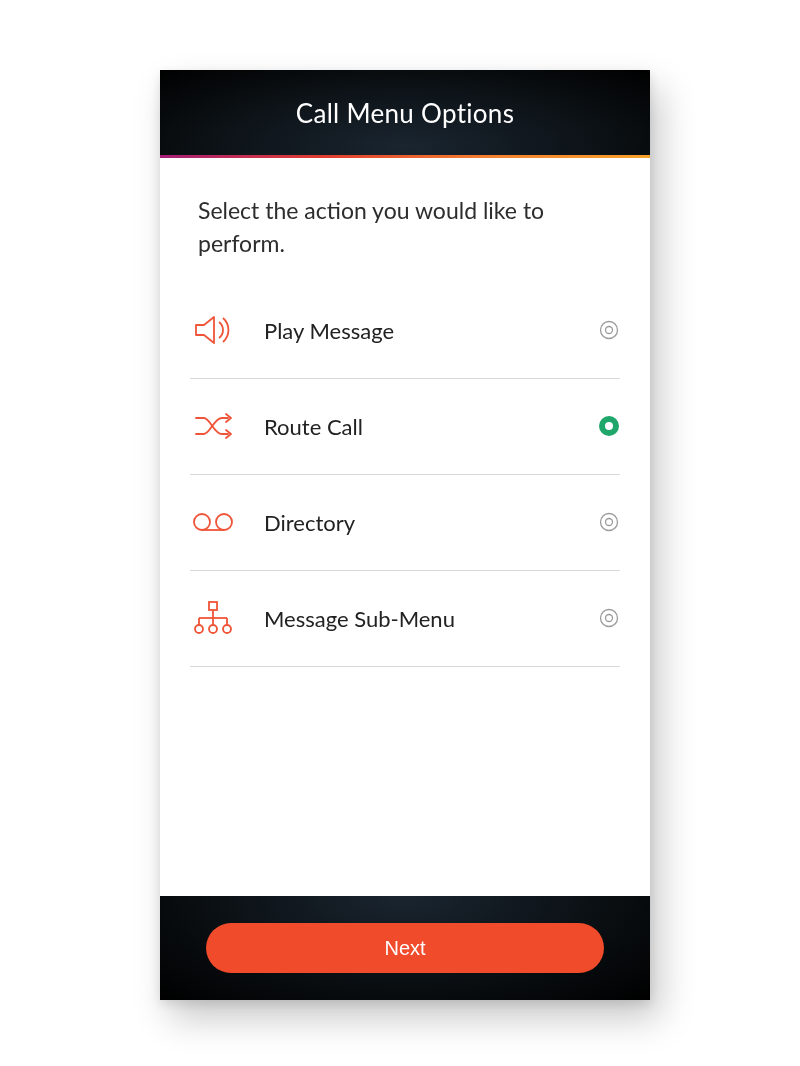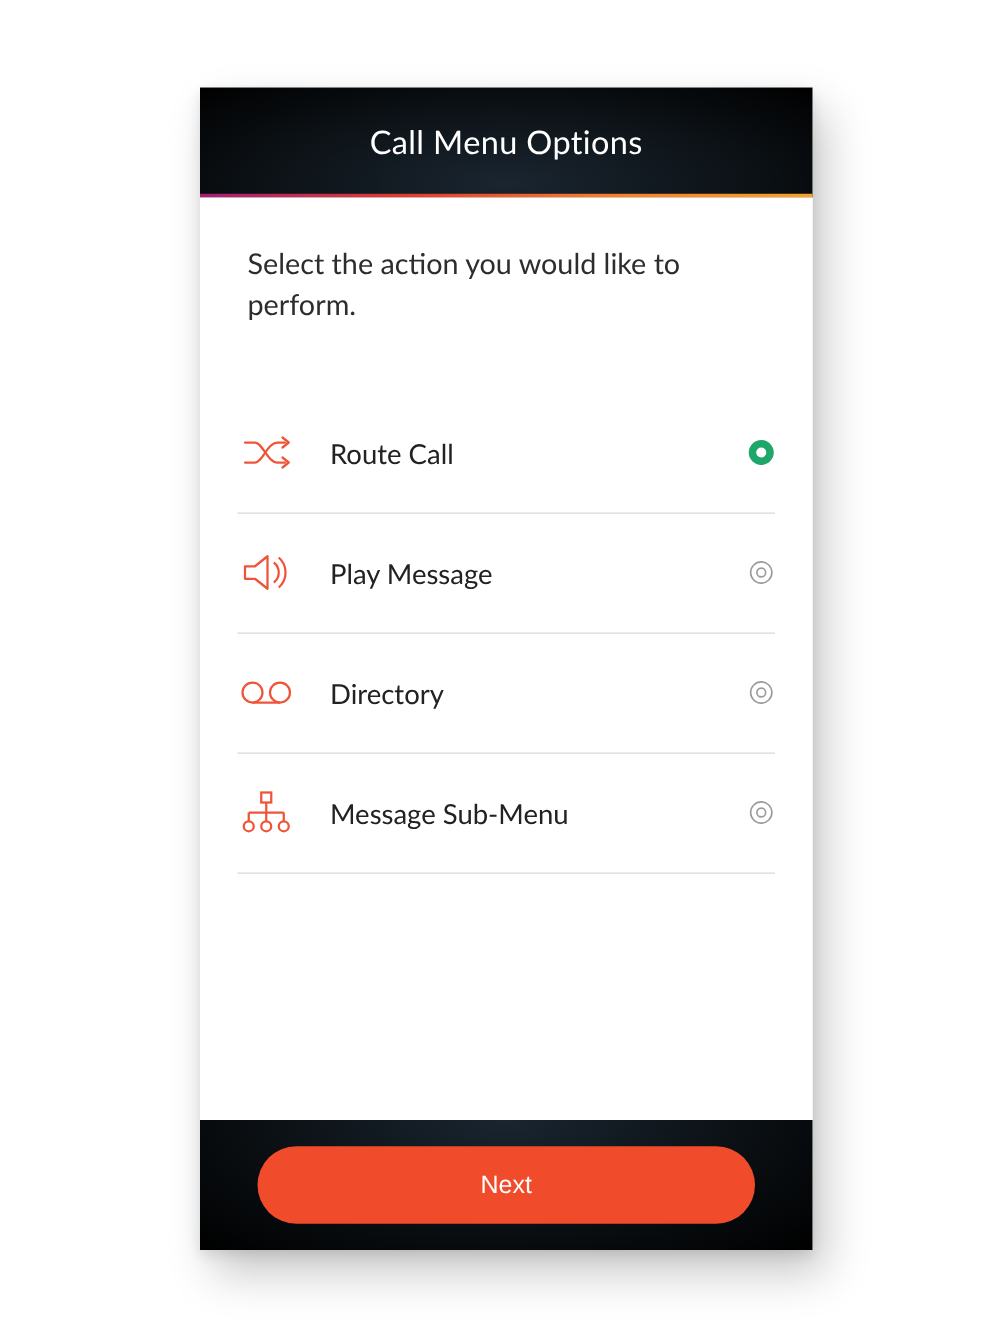--- a/index.html
+++ b/index.html
@@ -40,21 +40,21 @@
   .content {
     flex: 1;
     background: #ffffff;
     padding: 36px 30px 0 30px;
   }
   .prompt {
     color: #2d2d2d;
     font-size: 23px;
     line-height: 1.45;
     font-weight: 400;
-    margin-bottom: 54px;
+    margin-bottom: 22px;
     padding-left: 8px;
   }
   .option-list { }
   .option {
     display: flex;
     align-items: center;
     height: 96px;
     border-bottom: 1px solid #d9d9d9;
     cursor: pointer;
   }
@@ -96,71 +96,71 @@
     display: flex;
     align-items: center;
     justify-content: center;
   }
   .next-btn {
     background: #f04b2a;
     color: #ffffff;
     border: none;
     border-radius: 999px;
     width: 398px;
-    height: 62px;
+    height: 50px;
     font-size: 20px;
     font-weight: 400;
     cursor: pointer;
   }
 </style>
 </head>
 <body>
 
 <div class="phone">
 
   <div class="header">
     <h1>Call Menu Options</h1>
   </div>
 
   <div class="content">
     <p class="prompt">Select the action you would like to perform.</p>
 
     <div class="option-list">
+
+      <div class="option">
+        <div class="icon-wrap">
+          <svg width="42" height="36" viewBox="0 0 42 36">
+            <path d="M4 13 h8 l10 -8 v26 l-10 -8 h-8 z" stroke-linejoin="round"></path>
+            <path d="M27 10 a10 10 0 0 1 0 16"></path>
+            <path d="M31 6 a16 16 0 0 1 0 24"></path>
+          </svg>
+        </div>
+        <span class="label">Play Message</span>
+        <span class="radio unselected">
+          <svg width="20" height="20" viewBox="0 0 20 20">
+              <circle class="outer" cx="10" cy="10" r="8.5"></circle>
+              <circle class="inner" cx="10" cy="10" r="3.5"></circle>
+            </svg>
+        </span>
+      </div>
 
       <div class="option">
         <div class="icon-wrap">
           <svg width="40" height="32" viewBox="0 0 40 32">
             <path d="M3 8 h8 c6 0 10 16 18 16 h6" stroke-linecap="round"></path>
             <path d="M3 24 h8 c6 0 10 -16 18 -16 h6" stroke-linecap="round"></path>
             <path d="M33 4 l5 4 l-5 4" stroke-linecap="round" stroke-linejoin="round"></path>
             <path d="M33 20 l5 4 l-5 4" stroke-linecap="round" stroke-linejoin="round"></path>
           </svg>
         </div>
         <span class="label">Route Call</span>
         <span class="radio selected">
           <svg width="22" height="22" viewBox="0 0 22 22">
               <circle class="outer" cx="11" cy="11" r="10"></circle>
               <circle class="inner" cx="11" cy="11" r="4"></circle>
-            </svg>
-        </span>
-      </div>
-
-      <div class="option">
-        <div class="icon-wrap">
-          <svg width="42" height="36" viewBox="0 0 42 36">
-            <path d="M4 13 h8 l10 -8 v26 l-10 -8 h-8 z" stroke-linejoin="round"></path>
-            <path d="M27 10 a10 10 0 0 1 0 16"></path>
-            <path d="M31 6 a16 16 0 0 1 0 24"></path>
-          </svg>
-        </div>
-        <span class="label">Play Message</span>
-        <span class="radio unselected">
-          <svg width="20" height="20" viewBox="0 0 20 20">
-              <circle class="outer" cx="10" cy="10" r="8.5"></circle>
-              <circle class="inner" cx="10" cy="10" r="3.5"></circle>
             </svg>
         </span>
       </div>
 
       <div class="option">
         <div class="icon-wrap">
           <svg width="44" height="24" viewBox="0 0 44 24">
             <circle cx="11" cy="12" r="8"></circle>
             <circle cx="33" cy="12" r="8"></circle>
             <line x1="11" y1="20" x2="33" y2="20"></line>

